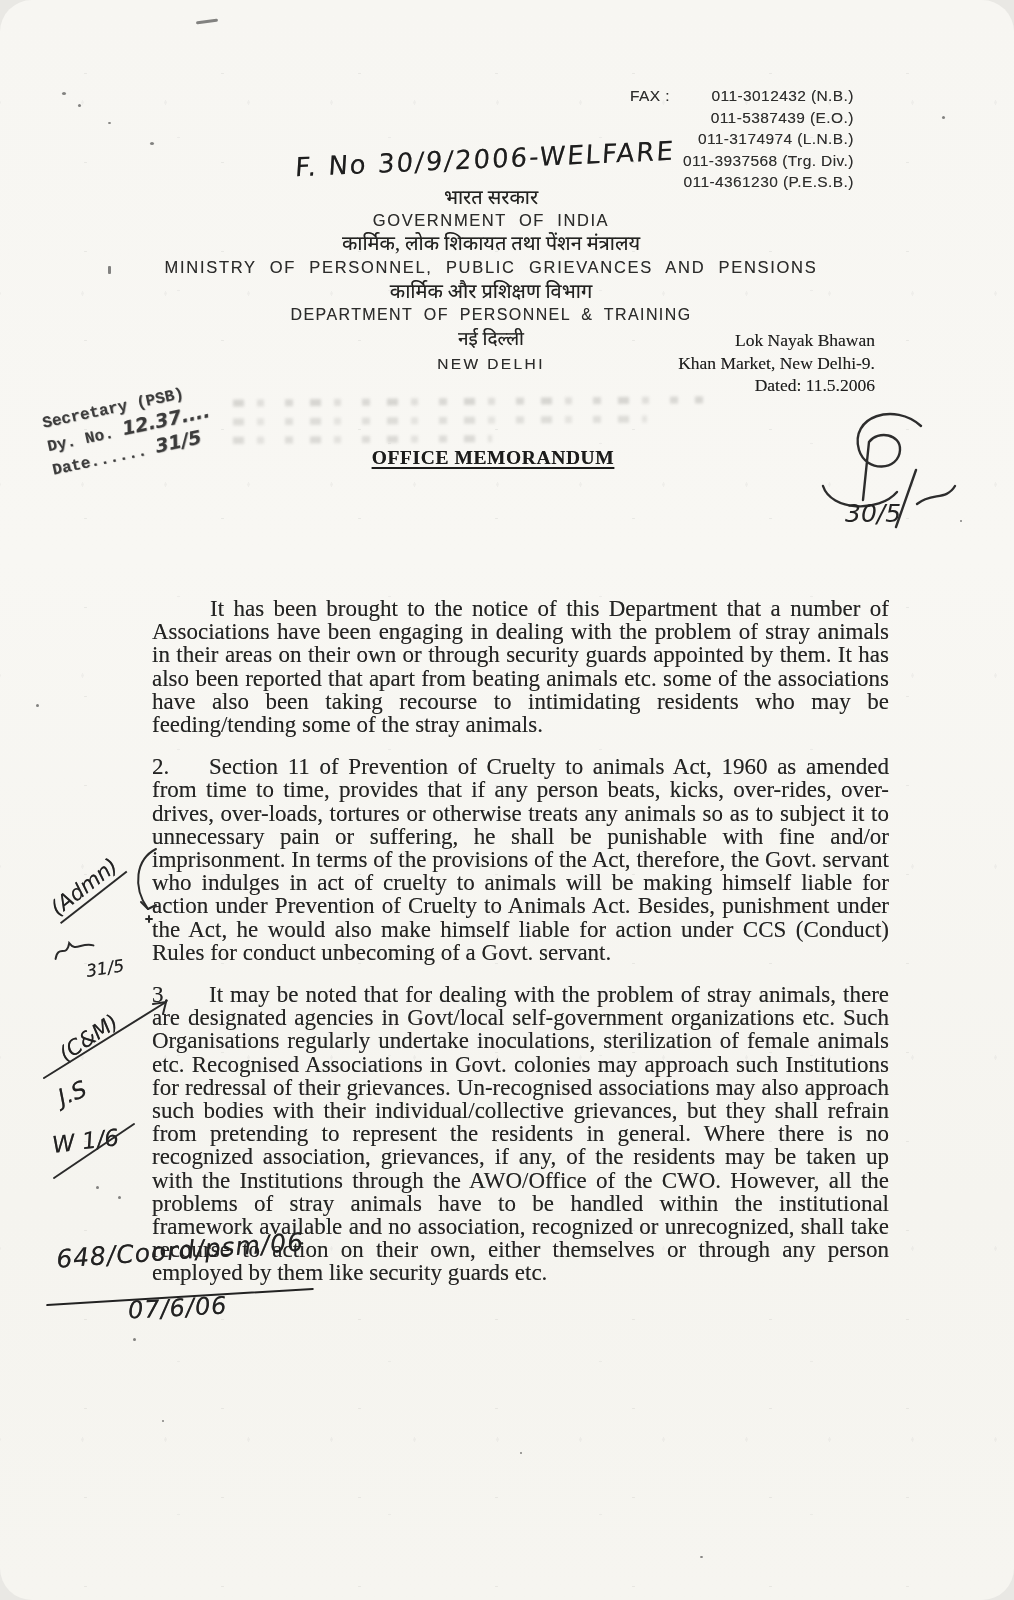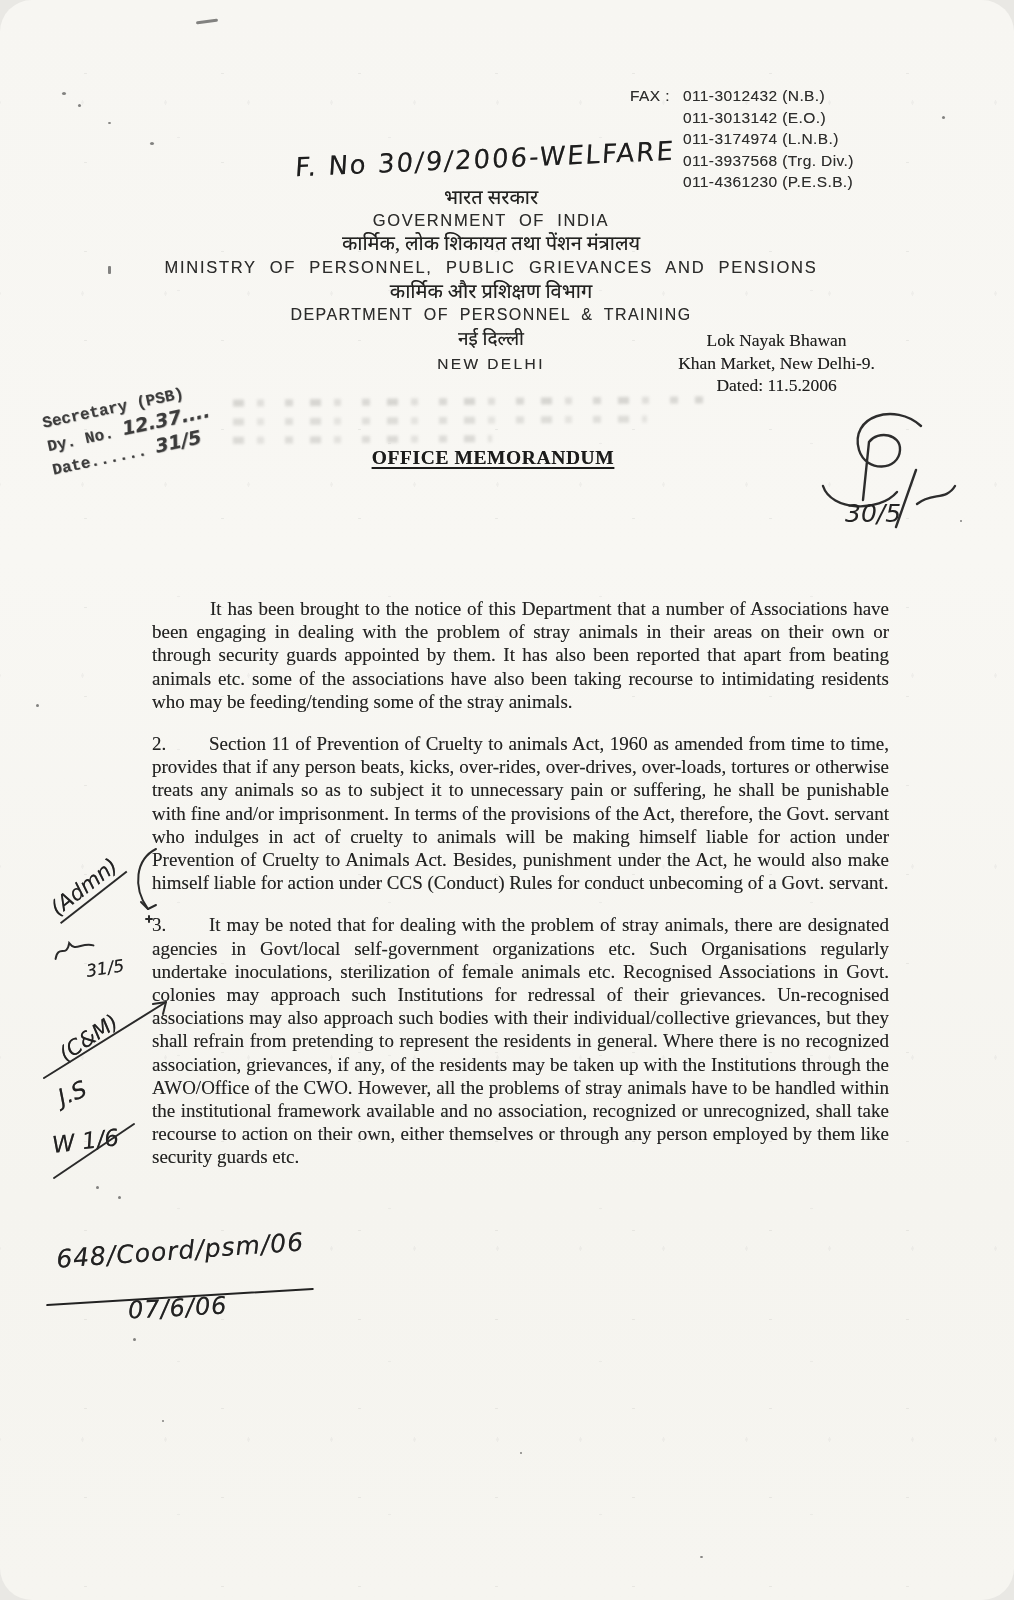--- a/index.html
+++ b/index.html
@@ -18,38 +18,38 @@
       radial-gradient(rgba(40,40,40,.04) 1px, transparent 1.2px);
     background-size:137px 89px, 211px 153px, 83px 191px;
     background-position:17px 29px, 73px 61px, 41px 7px;
   }
   .abs{position:absolute;}
   
   .fax{left:630px; top:85px; display:flex; gap:13px;
        font-family:"Liberation Sans","DejaVu Sans",sans-serif;
        font-size:15.5px; line-height:21.6px; color:#2e2e2d; letter-spacing:.4px;
        text-shadow:0 0 .5px rgba(30,30,30,.45);}
-  .fax-lines div{white-space:nowrap;}
+  .fax-lines div{white-space:nowrap;text-align:right;}
   
   .hw{font-family:"DejaVu Sans",sans-serif; color:#1e1e1e;}
   .file-no{left:295px; top:144px; font-size:26px; letter-spacing:2px;
            transform:rotate(-2.5deg) skewX(-6deg); white-space:nowrap;
            text-shadow:0 0 .4px rgba(0,0,0,.5);}
   
   .letterhead{left:-16px; top:186px; width:100%; text-align:center;
               text-shadow:0 0 .5px rgba(30,30,30,.4);}
   .lh-hi{font-family:"Liberation Serif","DejaVu Sans",serif; font-size:20px; line-height:23px; color:#21211f;}
   .lh-en{font-family:"Liberation Sans","DejaVu Sans",sans-serif; color:#2c2c2b;}
   .lh-govt-en{font-size:16.5px; line-height:23px; letter-spacing:1.6px; word-spacing:6px;}
   .lh-min-en{font-size:16.5px; line-height:25px; letter-spacing:1.7px; word-spacing:7px;}
   .lh-dept-en{font-size:16px; line-height:24px; letter-spacing:1.4px; word-spacing:5px;}
   .lh-city-hi{font-size:19px; line-height:24px;}
   .lh-city-en{font-size:15.5px; line-height:25px; letter-spacing:2.4px;}
   
-  .addr{right:139px; top:329px; text-align:center; font-size:17.5px; line-height:22.5px;
+  .addr{right:139px; top:329px; text-align:right; font-size:17.5px; line-height:22.5px;
         color:#1f1f1e; text-shadow:0 0 .4px rgba(0,0,0,.4);}
   
   .stamp{left:46px; top:396px; transform:rotate(-12deg);
          font-family:"Liberation Mono","DejaVu Sans Mono",monospace;
          font-weight:bold; font-size:16px; line-height:21px; color:rgba(45,45,45,.88);
          text-shadow:.6px .6px .7px rgba(45,45,45,.45); white-space:nowrap;}
   .stamp .hw-val{font-family:"DejaVu Sans",sans-serif; font-size:19px; font-style:italic; font-weight:bold;}
   
   .ghost{left:233px; top:398px; width:470px;}
   .ghost div{height:7px; margin-bottom:12px; opacity:.38; filter:blur(1.4px); transform:rotate(-.4deg);
@@ -58,21 +58,21 @@
   .ghost div:nth-child(2){width:88%; opacity:.3;}
   .ghost div:nth-child(3){width:55%; opacity:.33;}
   
   .memo-title{left:-14px; top:447px; width:100%; text-align:center;
       font-size:19.5px; font-weight:bold; letter-spacing:.6px; color:#1c1c1b;
       text-decoration:underline; text-underline-offset:3px; text-decoration-thickness:1.6px;
       text-shadow:0 0 .5px rgba(0,0,0,.55);}
   .subject{left:270px; top:536px; font-size:17.5px; font-weight:bold; color:#1e1e1d;
       text-shadow:0 0 .4px rgba(0,0,0,.5);}
   
-  .bodytext{left:152px; top:597px; width:737px; font-size:19px; line-height:23.2px;
+  .bodytext{left:152px; top:597px; width:737px; font-size:23px; line-height:23.2px;
       text-align:justify; color:#242423; text-shadow:0 0 .45px rgba(25,25,25,.42);}
   .bodytext p{margin:0 0 19px 0;}
   .p-indent{text-indent:58px;}
   .pnum{display:inline-block; width:57px; text-indent:0;}
   
   .sig{left:803px; top:410px;}
   .sig path{stroke:#2d2d2d; stroke-width:2.4; fill:none; stroke-linecap:round;}
   .sig text{fill:#242424; font-family:"DejaVu Sans",sans-serif; font-size:25px; font-style:italic;}
   
   .stroke path, .stroke line{stroke:#2a2a2a; stroke-width:2; fill:none; stroke-linecap:round;}
@@ -92,21 +92,21 @@
 </style>
 </head>
 <body>
 
 <div class="scan">
 
   <div class="abs fax">
     <span>FAX :</span>
     <div class="fax-lines">
       <div>011-3012432 (N.B.)</div>
-      <div>011-3013142 (E.O.)</div>
+      <div>011-5387439 (E.O.)</div>
       <div>011-3174974 (L.N.B.)</div>
       <div>011-3937568 (Trg. Div.)</div>
       <div>011-4361230 (P.E.S.B.)</div>
     </div>
   </div>
 
   <div class="abs hw file-no">F. No 30/9/2006-WELFARE</div>
 
   <div class="abs letterhead">
     <div class="lh-hi" lang="hi">भारत सरकार</div>

